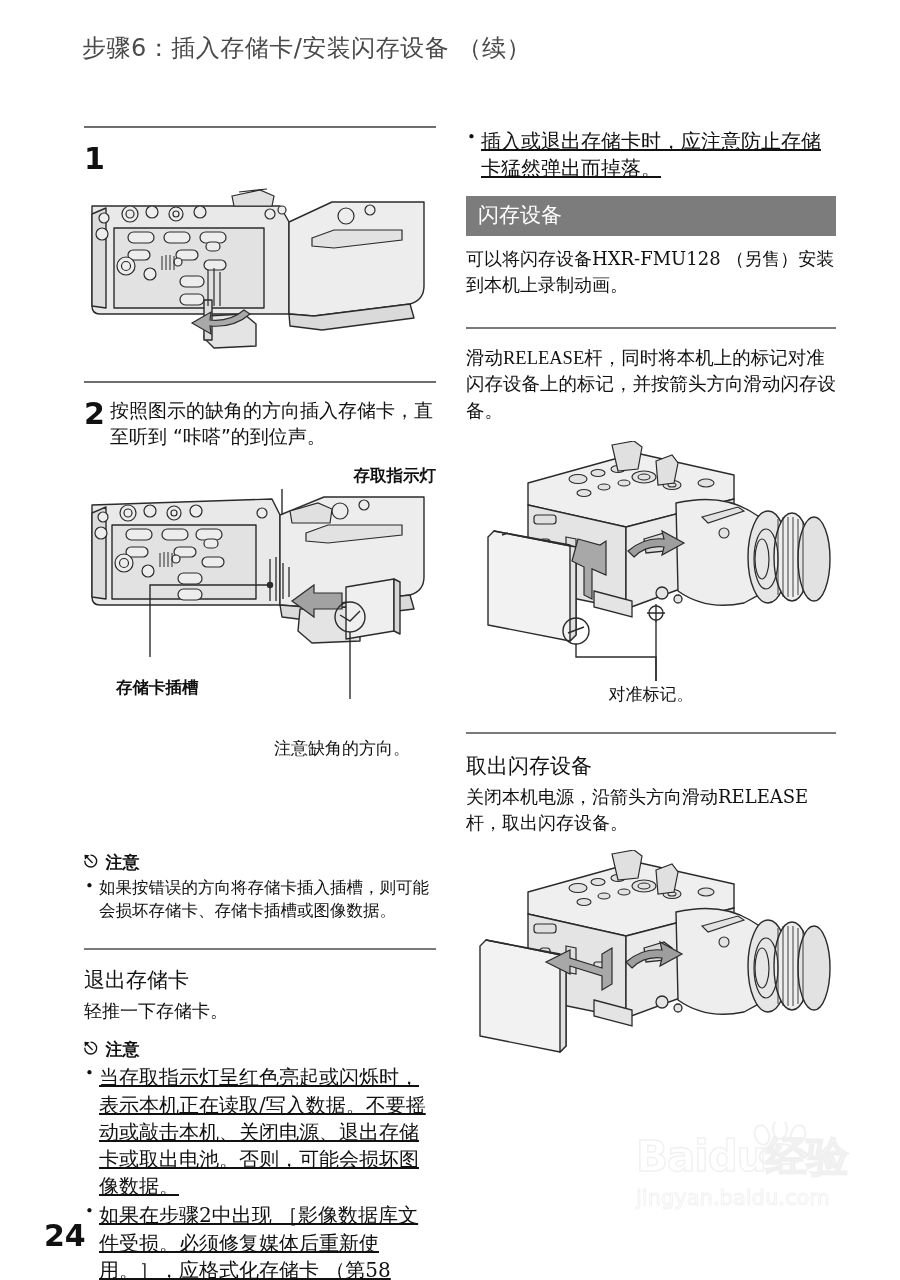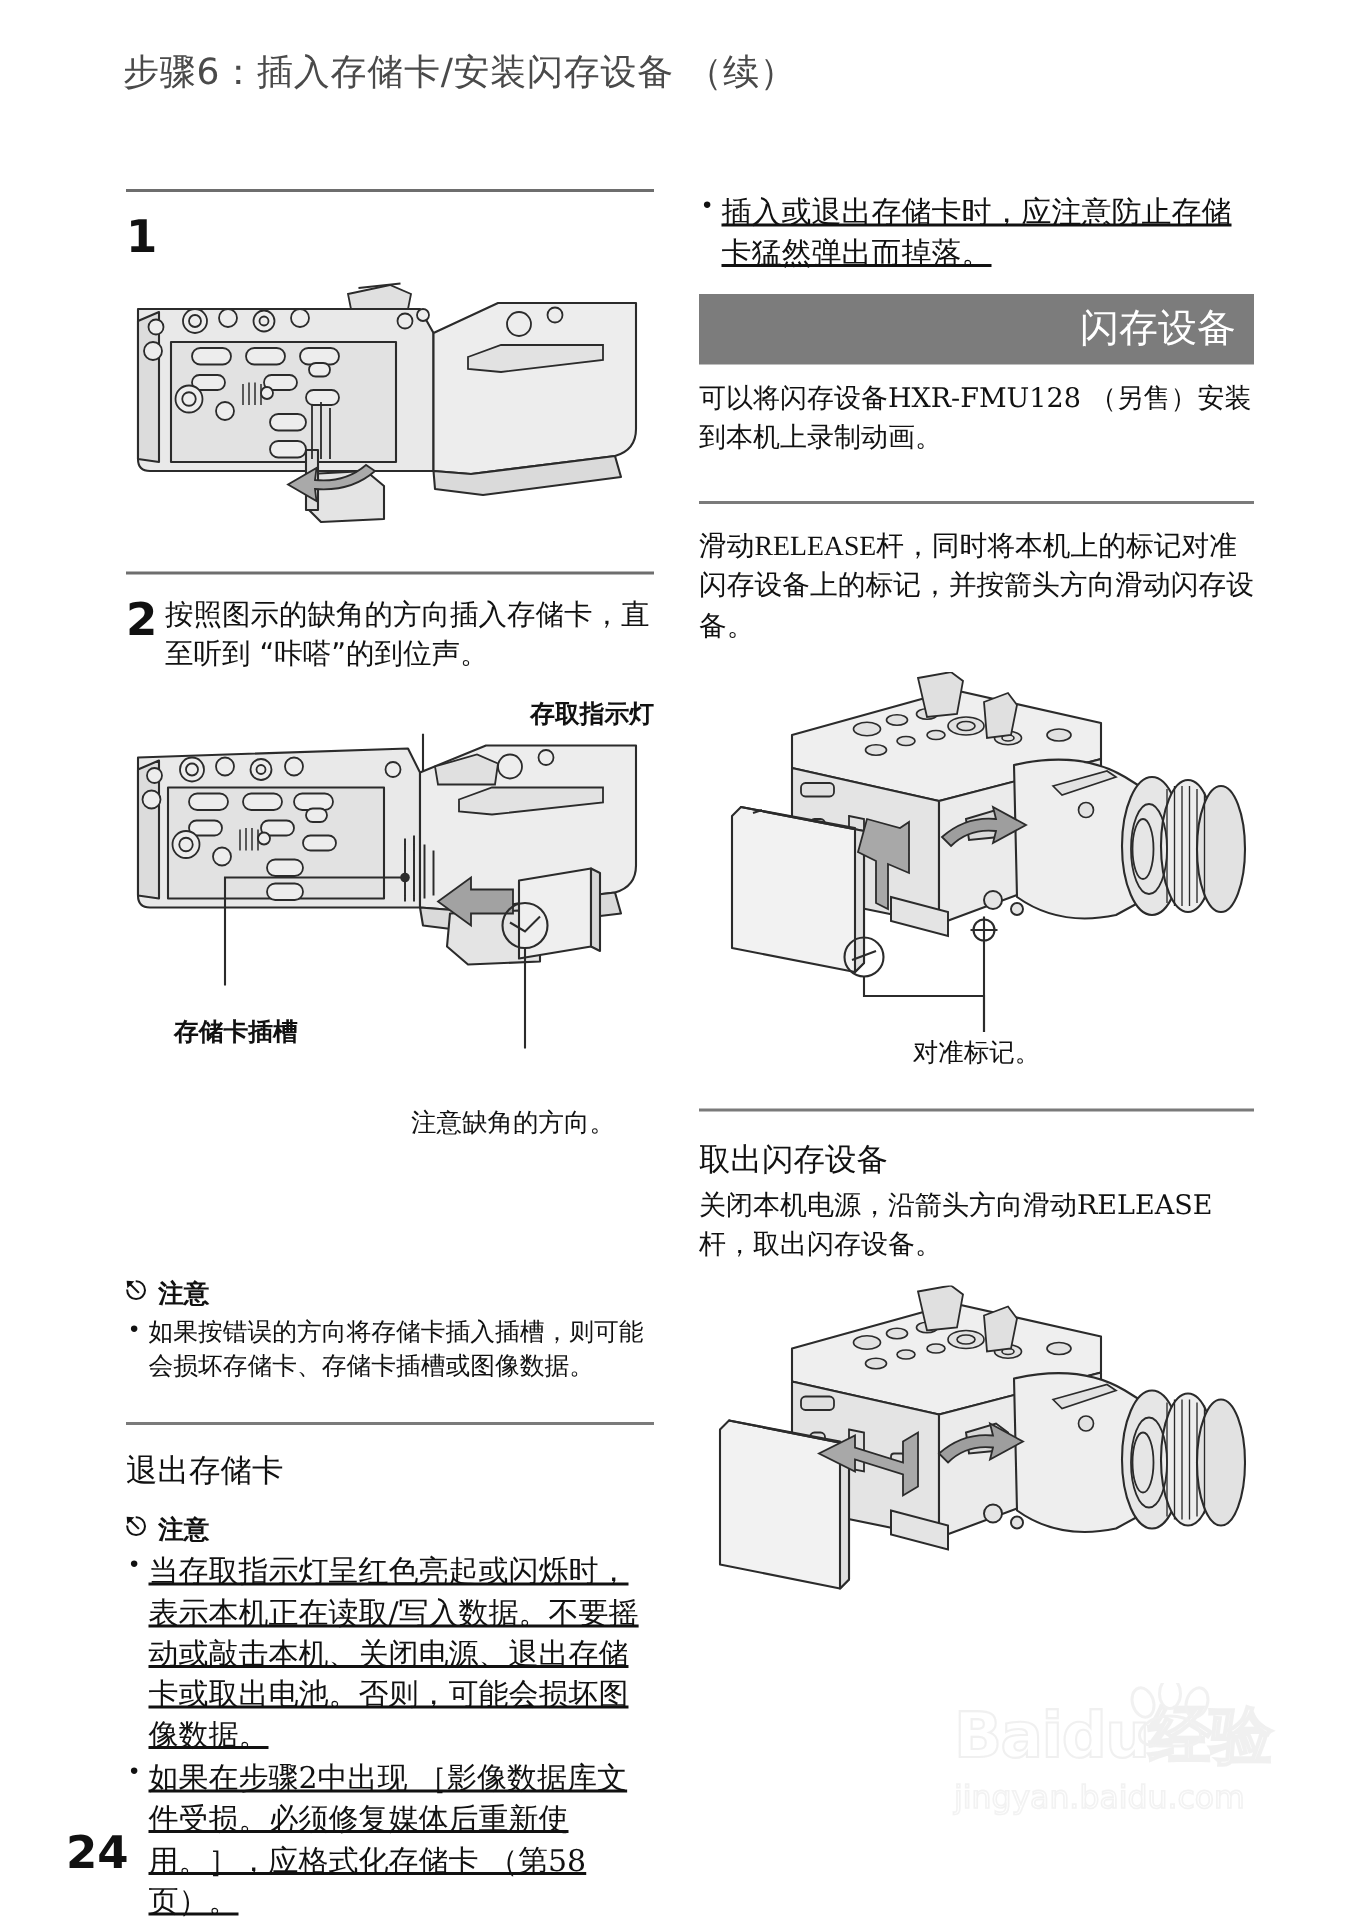--- a/index.html
+++ b/index.html
@@ -65,25 +65,24 @@
     position:relative;padding-left:15px;margin-bottom:2px;
     font-size:16.5px;line-height:1.36;color:#111;
     font-family:"DejaVu Serif","Liberation Serif",serif;
   }
   ul.bullets li:before{
     content:"\2022";position:absolute;left:1px;top:-1px;font-size:15px;
   }
   ul.bullets.sm li{font-size:20px;text-decoration:underline;}
 
   .grey-bar{
-    background:#7c7c7c;color:#ffffff;font-size:26px;font-weight:500;
+    background:#7c7c7c;color:#ffffff;font-size:21px;font-weight:500;
     padding:5px 12px 7px 12px;margin:14px 0 10px 0;width:100%;
     box-sizing:border-box;
     font-family:"DejaVu Sans","Liberation Sans",sans-serif;
-    text-align:right;
   }
 
   
   .cap{
     font-size:16.5px;color:#111;font-weight:bold;
     font-family:"DejaVu Sans","Liberation Sans",sans-serif;
   }
   .cap.serif{font-weight:normal;font-family:"DejaVu Serif","Liberation Serif",serif;font-size:17px;}
 
   
@@ -311,20 +310,21 @@
         <span class="note-title">注意</span>
       </div>
       <ul class="bullets">
         <li>如果按错误的方向将存储卡插入插槽，则可能会损坏存储卡、存储卡插槽或图像数据。</li>
       </ul>
     </div>
 
     <div class="rule thin" style="margin-top:26px;"></div>
 
     <div class="sec-head">退出存储卡</div>
+    <div class="body-serif">轻推一下存储卡。</div>
 
     <div>
       <div class="note-head">
         <span class="note-icon">⎋</span>
         <span class="note-title">注意</span>
       </div>
       <ul class="bullets sm">
         <li>当存取指示灯呈红色亮起或闪烁时，表示本机正在读取/写入数据。不要摇动或敲击本机、关闭电源、退出存储卡或取出电池。否则，可能会损坏图像数据。</li>
         <li>如果在步骤2中出现 ［影像数据库文件受损。必须修复媒体后重新使用。］，应格式化存储卡 （第58页）。</li>
       </ul>

